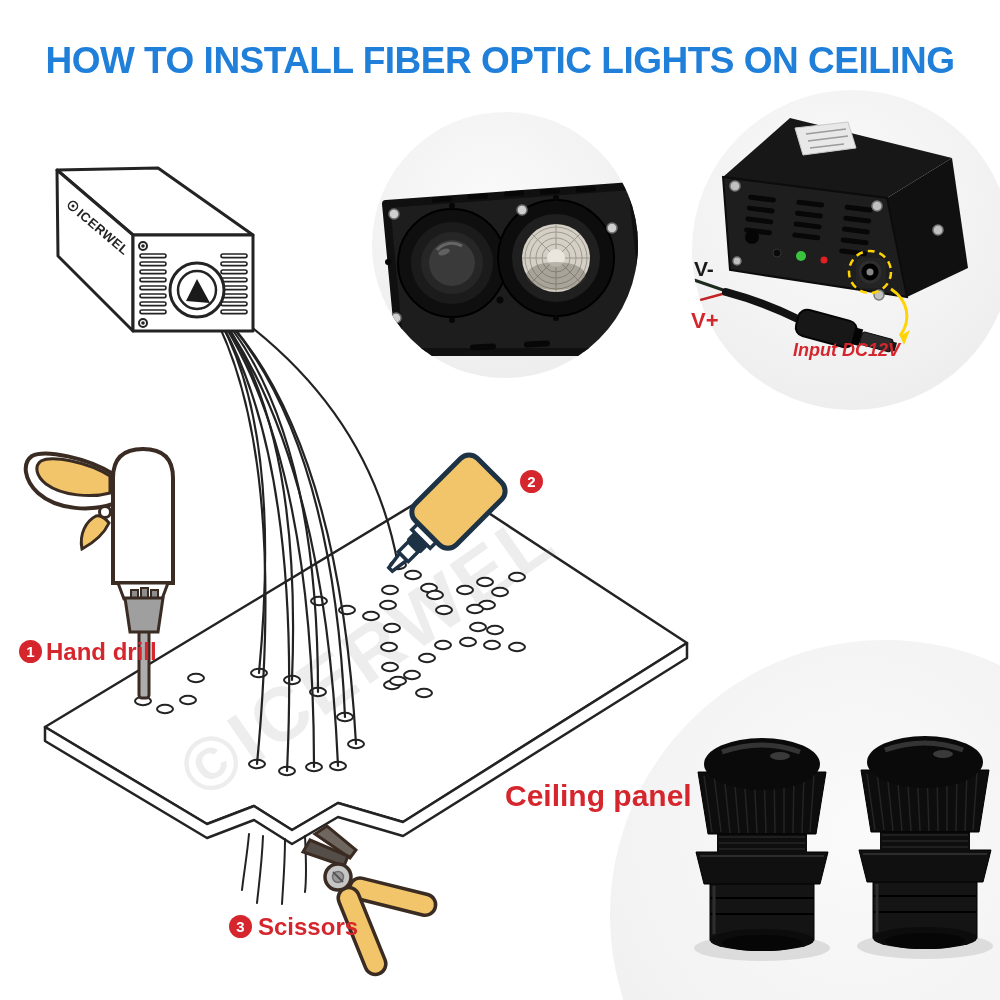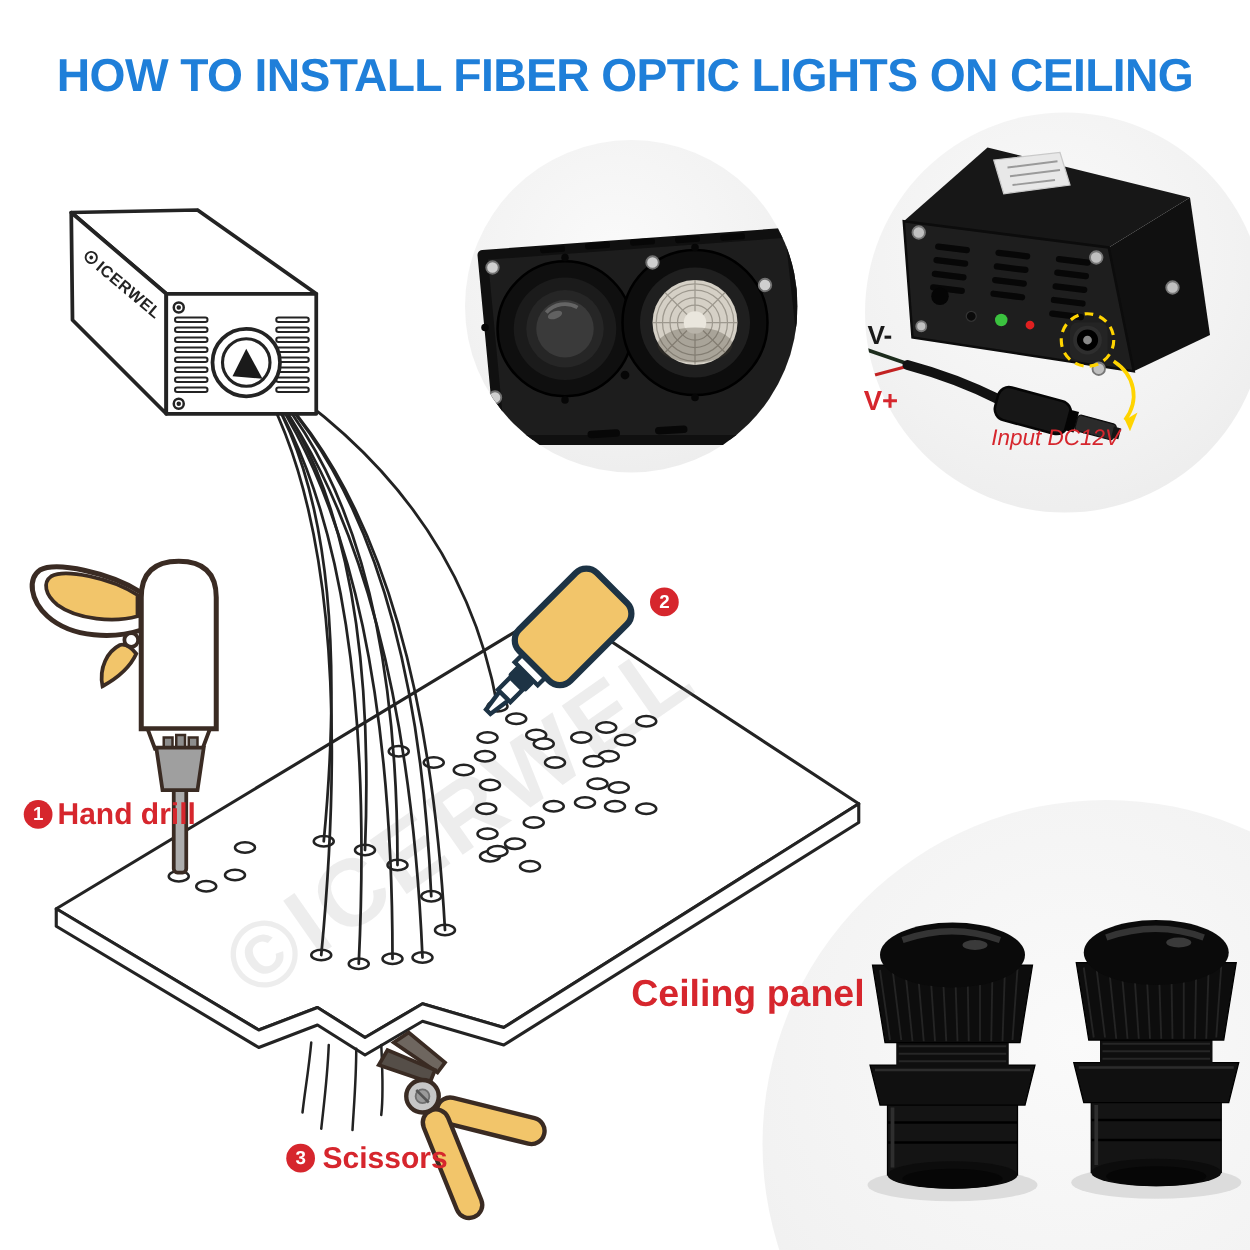--- a/index.html
+++ b/index.html
@@ -20,21 +20,21 @@
   #lbl-hand-drill{left:46px;top:638px;font-size:24px;}
   #badge-1{left:19px;top:640px;}
   #lbl-secure{left:550px;top:456px;font-size:21.5px;line-height:21px;}
   #lbl-secure div{white-space:pre;}
   #badge-2{left:520px;top:470px;}
   #lbl-scissors{left:258px;top:913px;font-size:24px;text-align:center;}
   #badge-3{left:229px;top:915px;}
   #lbl-ceiling{left:505px;top:779px;font-size:30px;}
   #lbl-vminus{left:694px;top:257px;font-size:21px;font-weight:800;color:#1a1a1a;}
   #lbl-vplus{left:691px;top:308px;font-size:22px;font-weight:800;}
-  #lbl-input{left:793px;top:340px;font-size:18px;font-weight:400;font-style:italic;}
+  #lbl-input{left:793px;top:340px;font-size:18px;font-weight:700;font-style:italic;}
 </style>
 </head>
 <body>
 
 <div class="canvas">
 
   <div class="title">HOW TO INSTALL FIBER OPTIC LIGHTS ON CEILING</div>
 
   <svg class="diagram" width="1000" height="1000" viewBox="0 0 1000 1000">
 

